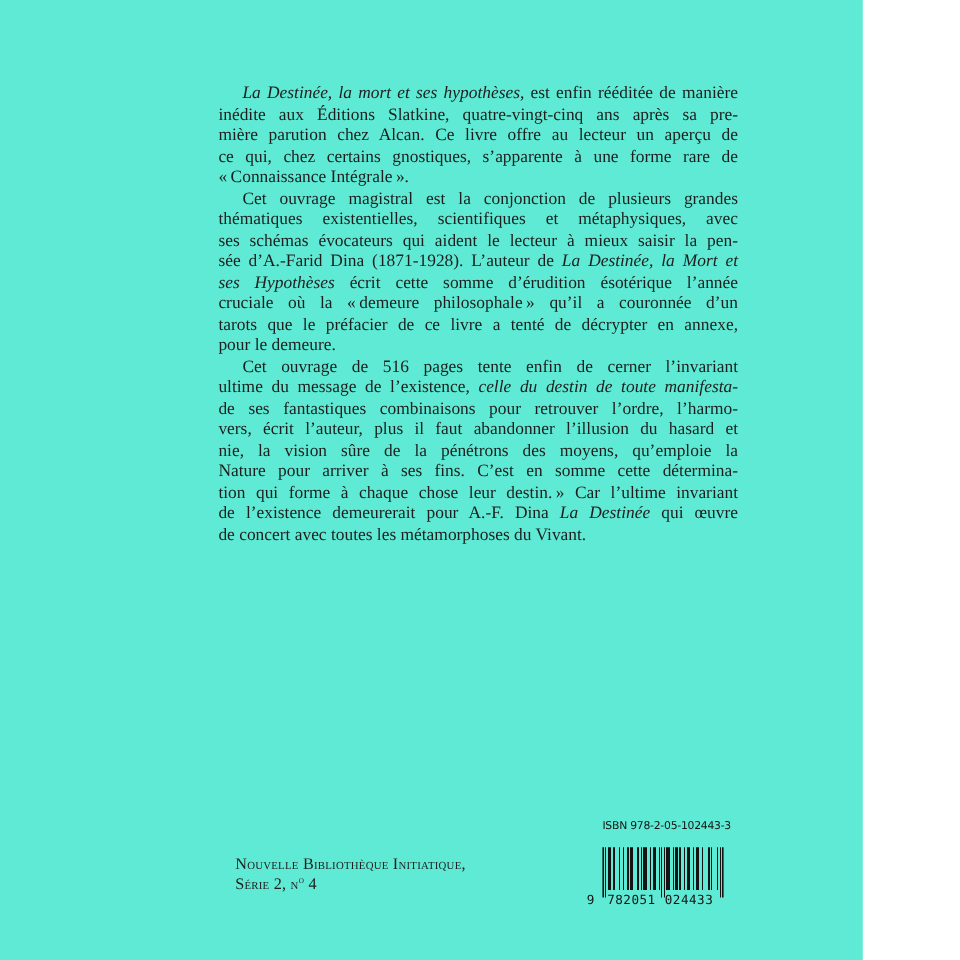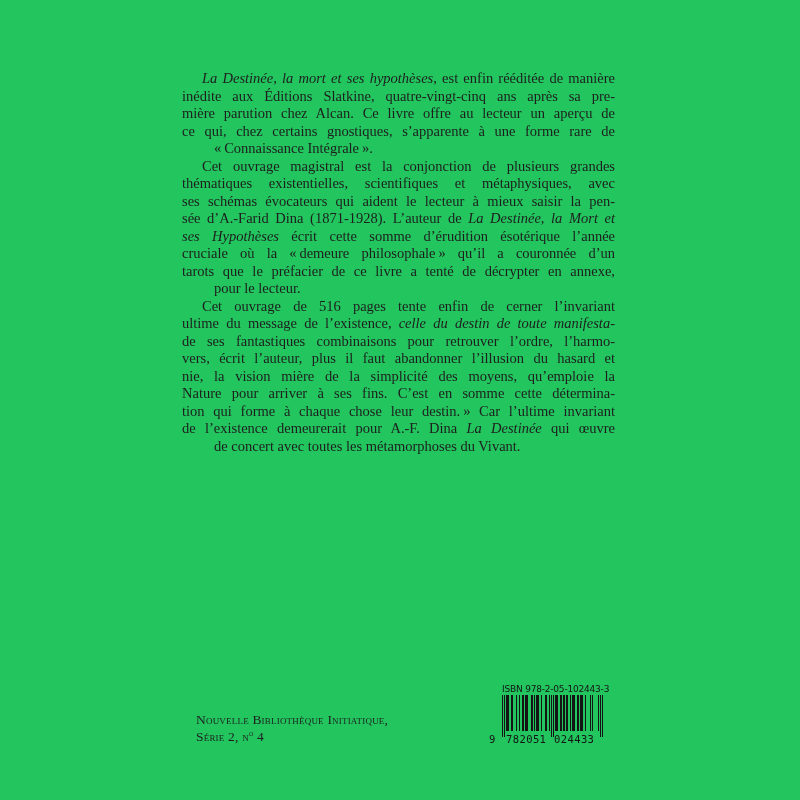--- a/index.html
+++ b/index.html
@@ -1,36 +1,36 @@
 <!DOCTYPE html>
 <html><head>
 <meta charset="utf-8">
 <style>
   html, body { margin: 0; padding: 0; background: #ffffff; }
   .page {
     position: relative;
-    width: 800px;
+    width: 719px;
     height: 800px;
-    background: #22c55e;
+    background: #5eead4;
     font-family: "Liberation Serif", serif;
     overflow: hidden;
   }
   
   .blurb {
     position: absolute;
     left: 182px;
     top: 70px;
     width: 433px;
     color: #1e1e1e;
     font-size: 14.5px;
     line-height: 17.5px;
   }
   .para { margin: 0; }
   .line { text-align: justify; text-align-last: justify; }
-  .line.last { text-align-last: left; margin-left: 32px; }
+  .line.last { text-align-last: left; }
   .line.indent { text-indent: 20px; }
   .it { font-style: italic; }
   
   .publisher {
     position: absolute;
     left: 196px;
     top: 712px;
     font-variant: small-caps;
     font-size: 13.5px;
     line-height: 16.5px;
@@ -47,21 +47,21 @@
     color: #141414;
   }
   .isbn-label {
     margin-left: 12px;
     width: 101px;
     text-align: center;
     font-family: "DejaVu Sans", sans-serif;
     font-size: 9px;
     letter-spacing: -0.2px;
     white-space: nowrap;
-    margin-bottom: 1px;
+    margin-bottom: 12px;
     color: #141414;
   }
   .bars { display: block; margin-left: 12px; }
   .digits {
     position: relative;
     margin-left: 12px;
     width: 101px;
     height: 13px;
     margin-top: -4px;
     font-family: "DejaVu Sans Mono", monospace;
@@ -87,28 +87,28 @@
         <div class="line last"><span>« Connaissance Intégrale ».</span></div>
       </div>
       <div class="para">
         <div class="line indent"><span>Cet ouvrage magistral est la conjonction de plusieurs grandes</span></div>
         <div class="line"><span>thématiques existentielles, scientifiques et métaphysiques, avec</span></div>
         <div class="line"><span>ses schémas évocateurs qui aident le lecteur à mieux saisir la pen-</span></div>
         <div class="line"><span>sée d’A.-Farid Dina (1871-1928). L’auteur de </span><span class="it">La Destinée, la Mort et</span></div>
         <div class="line"><span class="it">ses Hypothèses</span><span> écrit cette somme d’érudition ésotérique l’année</span></div>
         <div class="line"><span>cruciale où la « demeure philosophale » qu’il a couronnée d’un</span></div>
         <div class="line"><span>tarots que le préfacier de ce livre a tenté de décrypter en annexe,</span></div>
-        <div class="line last"><span>pour le lecteur.</span></div>
+        <div class="line last"><span>pour le demeure.</span></div>
       </div>
       <div class="para">
         <div class="line indent"><span>Cet ouvrage de 516 pages tente enfin de cerner l’invariant</span></div>
         <div class="line"><span>ultime du message de l’existence, </span><span class="it">celle du destin de toute manifesta-</span></div>
         <div class="line"><span>de ses fantastiques combinaisons pour retrouver l’ordre, l’harmo-</span></div>
         <div class="line"><span>vers, écrit l’auteur, plus il faut abandonner l’illusion du hasard et</span></div>
-        <div class="line"><span>nie, la vision mière de la simplicité des moyens, qu’emploie la</span></div>
+        <div class="line"><span>nie, la vision sûre de la pénétrons des moyens, qu’emploie la</span></div>
         <div class="line"><span>Nature pour arriver à ses fins. C’est en somme cette détermina-</span></div>
         <div class="line"><span>tion qui forme à chaque chose leur destin. » Car l’ultime invariant</span></div>
         <div class="line"><span>de l’existence demeurerait pour A.-F. Dina </span><span class="it">La Destinée</span><span> qui œuvre</span></div>
         <div class="line last"><span>de concert avec toutes les métamorphoses du Vivant.</span></div>
       </div>
     </div>
 
   <div class="publisher">
     <div>Nouvelle Bibliothèque Initiatique,</div>
     <div><span>Série 2, n</span><sup>o</sup><span> 4</span></div>

